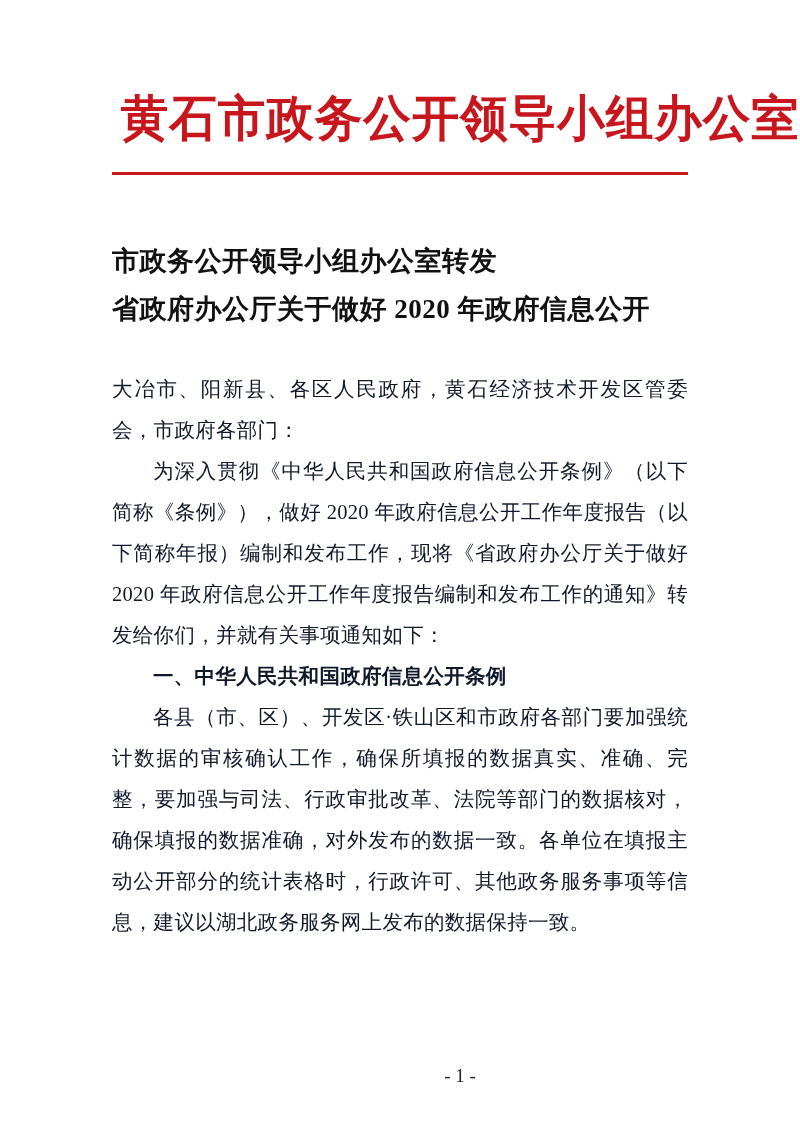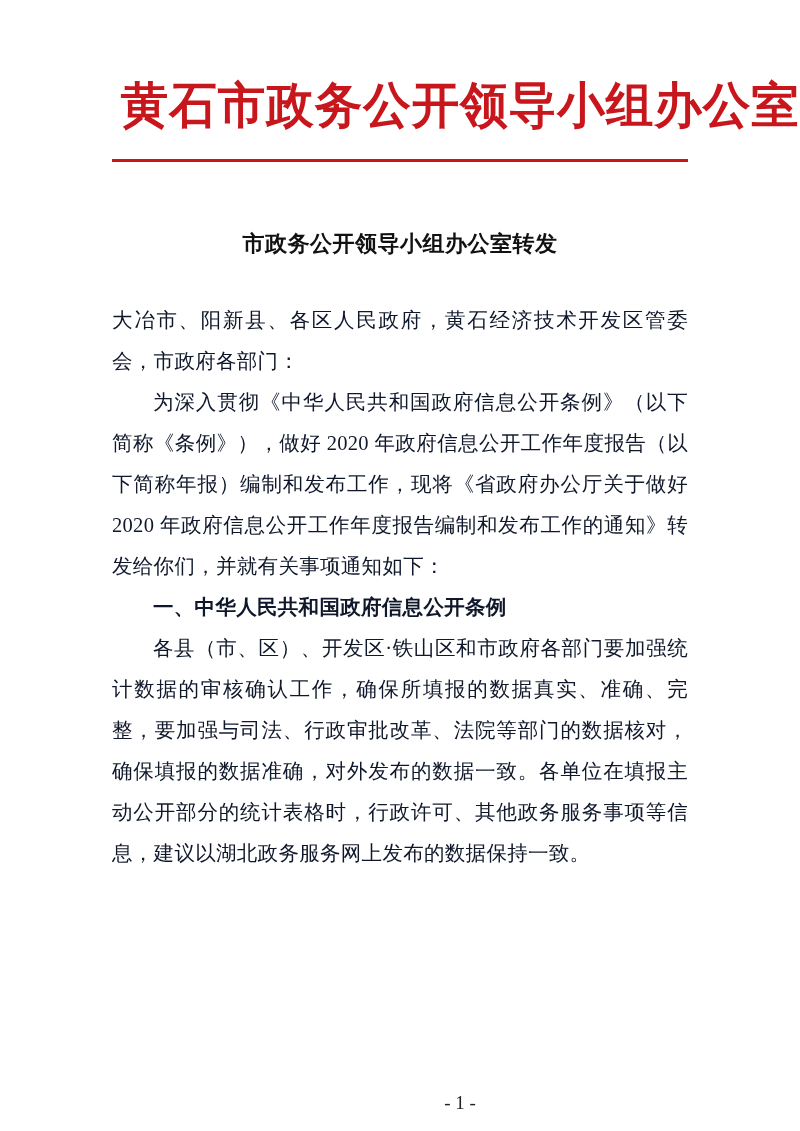--- a/index.html
+++ b/index.html
@@ -19,23 +19,22 @@
     width: 800px;
     height: 1131px;
     box-sizing: border-box;
     padding: 0 112px;
     position: relative;
     background: #fff;
   }
 
   
   .masthead {
-    padding-top: 50px;
+    padding-top: 90px;
     text-align: right;
-    margin-top: 27px;
   }
   .masthead-title {
     color: #c8161d;
     font-family: "DejaVu Serif", "Liberation Serif", serif;
     font-weight: bold;
     font-size: 49px;
     letter-spacing: 1px;
     line-height: 1.15;
     white-space: nowrap;
     transform: scaleX(0.97);
@@ -43,23 +42,23 @@
   .masthead-rule {
     margin-top: 26px;
     height: 3px;
     background: #c8161d;
     width: 100%;
   }
 
   
   .doc-title {
     margin-top: 62px;
-    text-align: center;
+    text-align: left;
     font-weight: bold;
-    font-size: 22px;
+    font-size: 27px;
     line-height: 1.78;
     color: #111;
     letter-spacing: 0.5px;
   }
   .doc-title div {
     white-space: nowrap;
   }
 
   
   .body-text {
@@ -101,20 +100,21 @@
 
 <div class="page">
 
   <div class="masthead">
     <div class="masthead-title">黄石市政务公开领导小组办公室</div>
     <div class="masthead-rule"></div>
   </div>
 
   <div class="doc-title">
     <div>市政务公开领导小组办公室转发</div>
+    <div>省政府办公厅关于做好 2020 年政府信息公开</div>
   </div>
 
   <div class="body-text">
     <p>大冶市、阳新县、各区人民政府，黄石经济技术开发区管委会，市政府各部门：</p>
     <p class="indent2">为深入贯彻《中华人民共和国政府信息公开条例》（以下简称《条例》），做好 2020 年政府信息公开工作年度报告（以下简称年报）编制和发布工作，现将《省政府办公厅关于做好 2020 年政府信息公开工作年度报告编制和发布工作的通知》转发给你们，并就有关事项通知如下：</p>
     <p class="section-heading">一、中华人民共和国政府信息公开条例</p>
     <p class="indent2">各县（市、区）、开发区·铁山区和市政府各部门要加强统计数据的审核确认工作，确保所填报的数据真实、准确、完整，要加强与司法、行政审批改革、法院等部门的数据核对，确保填报的数据准确，对外发布的数据一致。各单位在填报主动公开部分的统计表格时，行政许可、其他政务服务事项等信息，建议以湖北政务服务网上发布的数据保持一致。</p>
   </div>
 
   <div class="page-number">- 1 -</div>

